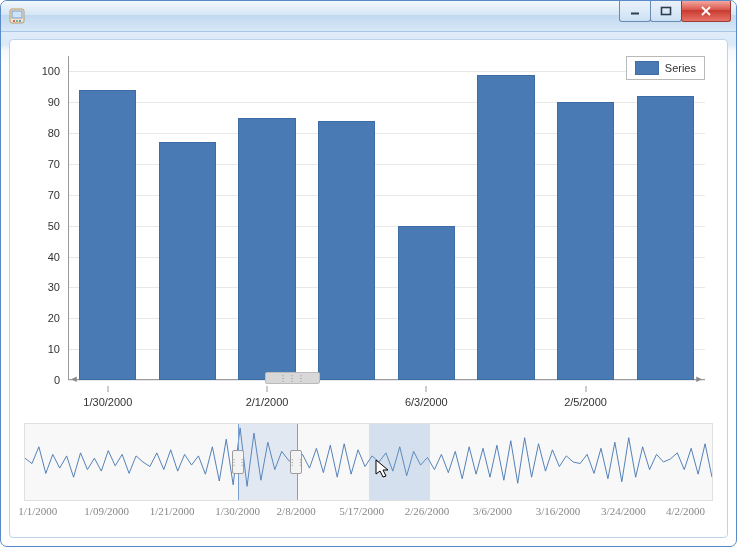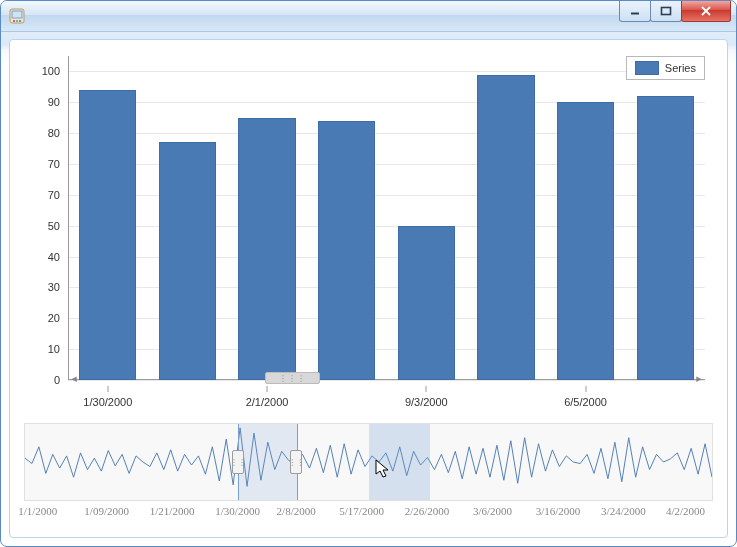--- a/index.html
+++ b/index.html
@@ -131,23 +131,23 @@
         <div class="arrow l">◂</div>
         <div class="thumb" id="hthumb" style="left: 31%; width: 8.5%;">⋮⋮⋮</div>
         <div class="arrow r">▸</div>
       </div>
       <div class="x-ticks" id="xticks">
           <div class="x-tmark" style="left: 6.25%;"></div>
           <div class="x-tick" style="left: 6.25%;">1/30/2000</div>
           <div class="x-tmark" style="left: 31.25%;"></div>
           <div class="x-tick" style="left: 31.25%;">2/1/2000</div>
           <div class="x-tmark" style="left: 56.25%;"></div>
-          <div class="x-tick" style="left: 56.25%;">9/3/2000</div>
+          <div class="x-tick" style="left: 56.25%;">6/3/2000</div>
           <div class="x-tmark" style="left: 81.25%;"></div>
-          <div class="x-tick" style="left: 81.25%;">6/5/2000</div>
+          <div class="x-tick" style="left: 81.25%;">2/5/2000</div>
         </div>
     </div>
 
     <div class="range-zone">
       <div class="range-plot" id="rangeplot">
         <svg id="sparksvg" width="100%" height="100%" preserveAspectRatio="none" viewBox="0 0 1000 100">
             <path class="spark" d="M0.0 45.0 L10.1 52.0 L20.2 30.0 L30.3 65.0 L40.4 40.0 L50.5 58.0 L60.6 42.0 L70.7 70.0 L80.8 38.0 L90.9 60.0 L101.0 45.0 L111.1 62.0 L121.2 35.0 L131.3 55.0 L141.4 40.0 L151.5 65.0 L161.6 42.0 L171.7 50.0 L181.8 56.0 L191.9 38.0 L202.0 60.0 L212.1 34.0 L222.2 62.0 L232.3 40.0 L242.4 54.0 L252.5 42.0 L262.6 66.0 L272.7 30.0 L282.8 75.0 L292.9 20.0 L303.0 80.0 L313.1 5.0 L323.2 82.0 L333.3 12.0 L343.4 74.0 L353.5 24.0 L363.6 60.0 L373.7 36.0 L383.8 48.0 L393.9 52.0 L404.0 40.0 L414.1 58.0 L424.2 32.0 L434.3 64.0 L444.4 28.0 L454.5 70.0 L464.6 26.0 L474.7 66.0 L484.8 34.0 L494.9 56.0 L505.1 42.0 L515.2 50.0 L525.3 38.0 L535.4 62.0 L545.5 30.0 L555.6 68.0 L565.7 36.0 L575.8 54.0 L585.9 44.0 L596.0 60.0 L606.1 40.0 L616.2 64.0 L626.3 36.0 L636.4 72.0 L646.5 30.0 L656.6 66.0 L666.7 32.0 L676.8 70.0 L686.9 28.0 L697.0 74.0 L707.1 22.0 L717.2 78.0 L727.3 18.0 L737.4 70.0 L747.5 26.0 L757.6 62.0 L767.7 34.0 L777.8 56.0 L787.9 42.0 L798.0 50.0 L808.1 52.0 L818.2 40.0 L828.3 65.0 L838.4 32.0 L848.5 72.0 L858.6 24.0 L868.7 76.0 L878.8 18.0 L888.9 70.0 L899.0 30.0 L909.1 60.0 L919.2 40.0 L929.3 50.0 L939.4 46.0 L949.5 38.0 L959.6 60.0 L969.7 32.0 L979.8 66.0 L989.9 26.0 L1000.0 70.0"></path>
           </svg>
         <div class="range-sel" id="sel" style="left: 31%; width: 8.5%;"></div>
         <div class="range-sel" id="shade" style="background: rgba(120, 160, 210, 0.28); border: none; left: 50%; width: 9%;"></div>

